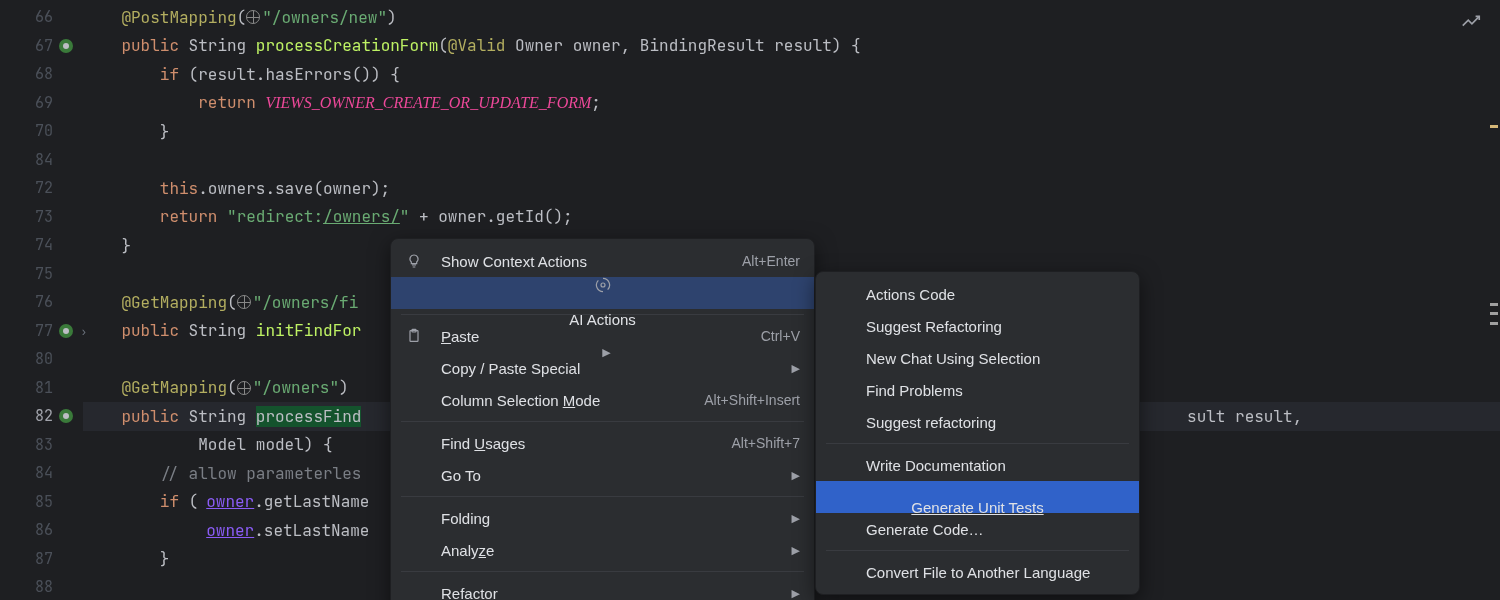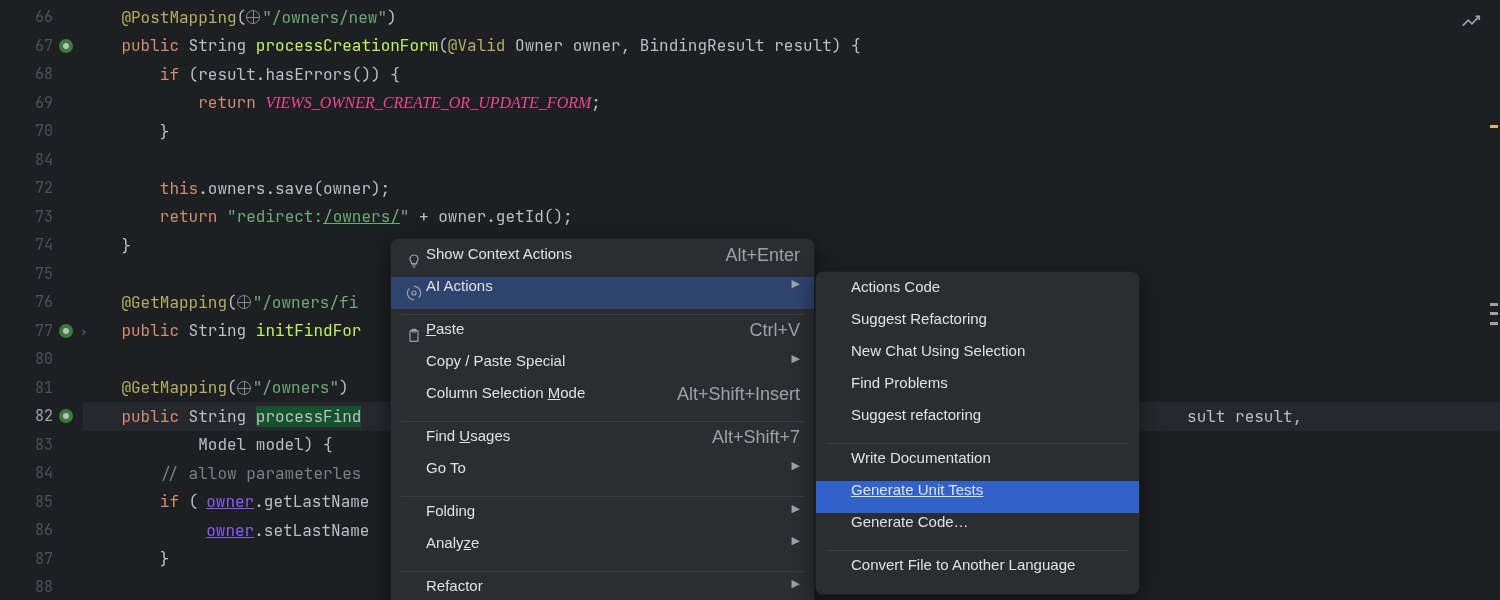--- a/index.html
+++ b/index.html
@@ -98,31 +98,32 @@
     font-family: -apple-system, 'Segoe UI', Arial, sans-serif;
     font-size: 15px;
     color: #dfe1e5;
     padding: 6px 0;
     z-index: 10;
   }
   .ctx-menu.primary { left: 390px; top: 238px; width: 425px; }
   .ctx-menu.sub { left: 815px; top: 271px; width: 325px; }
   .menu-item {
     display: flex;
+    align-items: center;
     height: 32px;
     padding: 0 14px;
     cursor: default;
-    gap: 3px;
-  }
-  .menu-item.selected { background: #2e436e; }
+    gap: 18px;
+  }
+  .menu-item.selected { background: #2e436e; flex-direction: column; }
   .menu-item.selected.blue { background: #3062c9; text-decoration: underline; }
   .menu-icon { width: 18px; display:flex; align-items:center; justify-content:center; color:#9da0a8; flex-shrink:0;}
   .menu-label { flex: 1; white-space: nowrap; }
   .menu-label u { text-decoration: underline; }
-  .menu-shortcut { color: #9da0a8; font-size: 18px; }
+  .menu-shortcut { color: #9da0a8; font-size: 14px; }
   .menu-arrow { color: #9da0a8; font-size: 11px; margin-left: 8px; }
   .menu-sep { height: 1px; background: #393b40; margin: 5px 10px; }
 
   .top-icon {
     position: absolute;
     right: 18px;
     top: 10px;
     color: #9da0a8;
   }
   .minimap {

